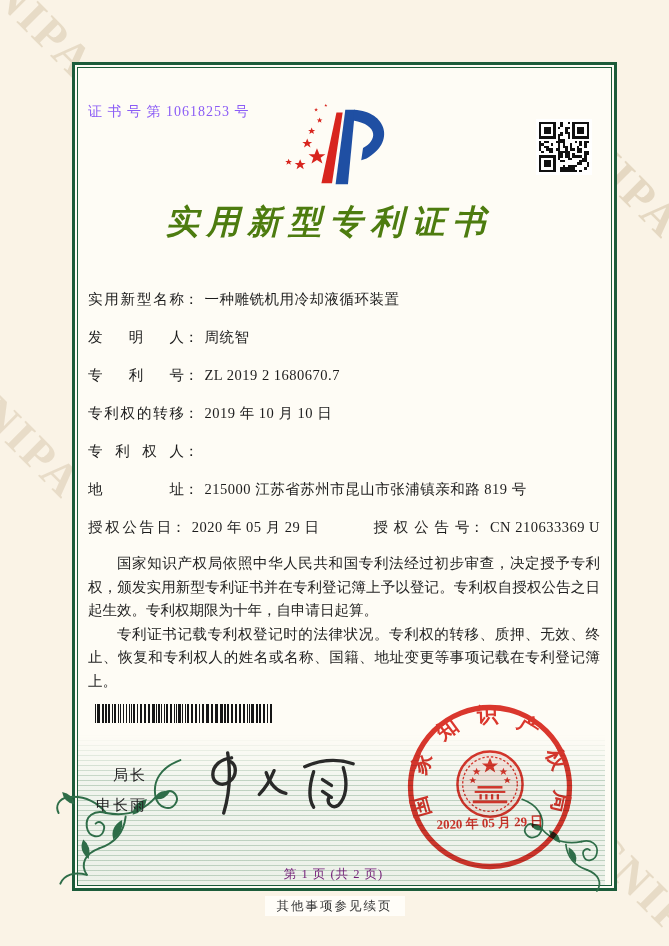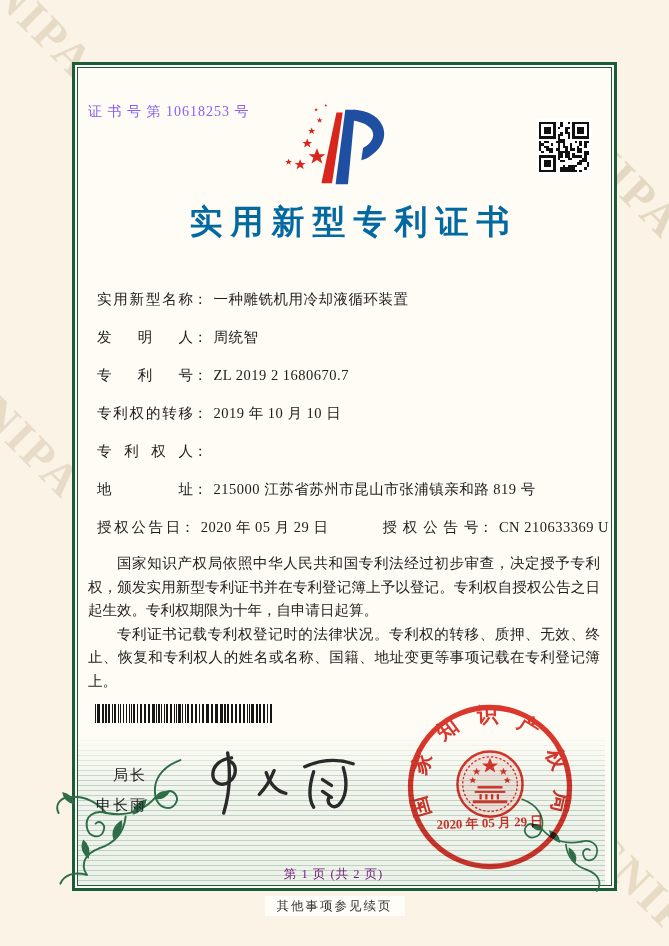--- a/index.html
+++ b/index.html
@@ -27,24 +27,24 @@
           linear-gradient(180deg,#f3f6f0,#ecf1e9);
         -webkit-mask-image:linear-gradient(180deg,transparent,#000 46px);
         mask-image:linear-gradient(180deg,transparent,#000 46px);}
 
   .cert-no{position:absolute;left:88px;top:103px;font-size:14px;letter-spacing:1px;color:#8b5cf6;}
 
   .logo{position:absolute;left:278px;top:96px;width:124px;height:102px;}
   .qr{position:absolute;left:536px;top:119px;width:56px;height:56px;background:#fff;padding:3px;box-sizing:border-box;}
   .qr svg{width:100%;height:100%;display:block;}
 
-  .title{position:absolute;left:84px;top:200px;width:539px;text-align:center;
-         font-size:33px;font-weight:bold;letter-spacing:8px;color:#0369a1;}
-
-  .fields{position:absolute;left:88px;top:288px;width:512px;font-size:14.5px;color:#1c1c1c;margin-left:9px;}
+  .title{position:absolute;left:60px;top:200px;width:539px;text-align:center;
+         font-size:33px;font-weight:bold;letter-spacing:8px;color:#4d7c0f;font-style:italic;}
+
+  .fields{position:absolute;left:88px;top:288px;width:512px;font-size:14.5px;color:#1c1c1c;}
   .frow{display:flex;align-items:baseline;margin-bottom:15px;line-height:23px;white-space:nowrap;}
   .flabel{display:inline-block;width:96px;text-align:justify;text-align-last:justify;}
   .fval{margin-left:6px;letter-spacing:.5px;}
   .fgroup2{margin-left:54px;display:flex;align-items:center;}
 
   .paras{position:absolute;left:88px;top:552px;width:512px;font-size:14.5px;
          line-height:23.5px;text-align:justify;color:#222;}
   .paras p{margin:0;text-indent:2em;}
 
   .barcode{position:absolute;left:95px;top:704px;width:178px;height:19px;}

